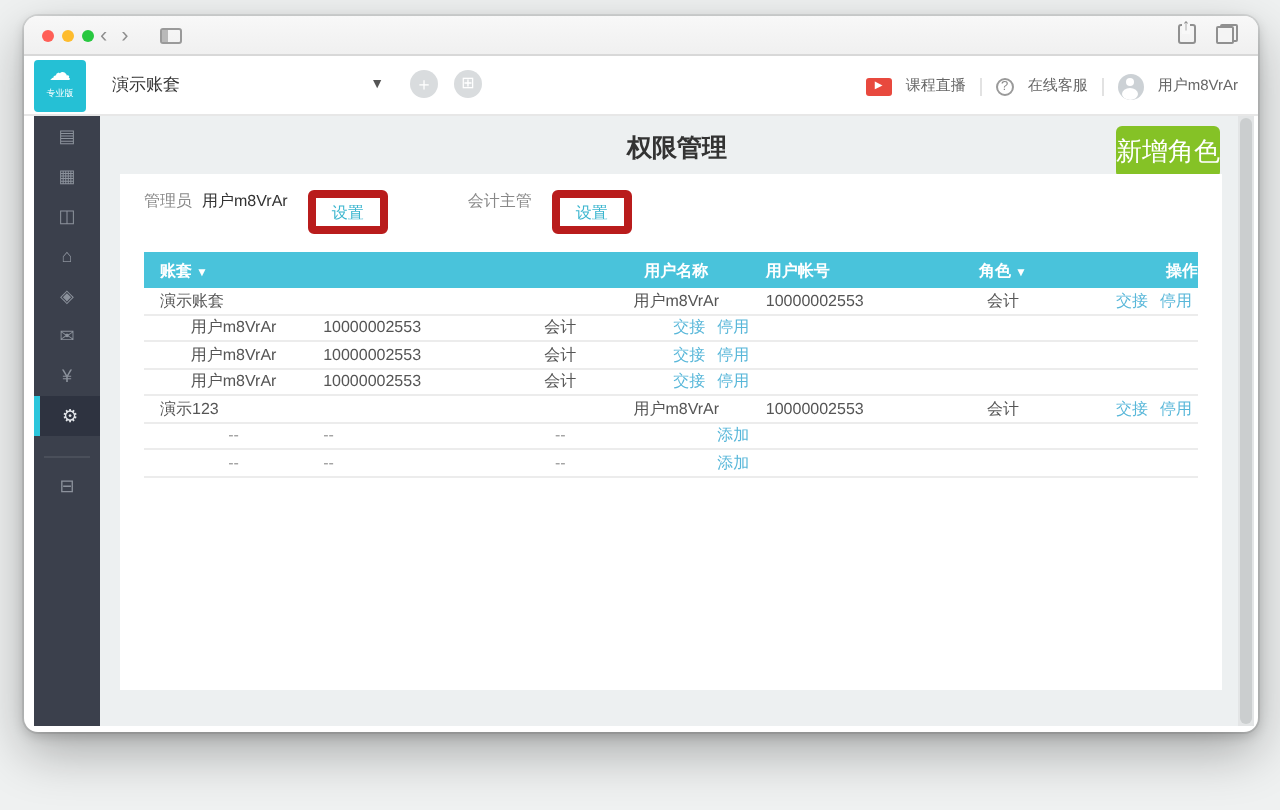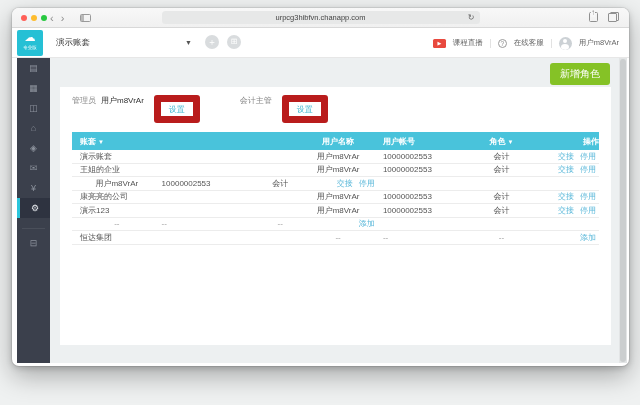--- a/index.html
+++ b/index.html
@@ -52,27 +52,27 @@
   
   .appbody { position:absolute; left:5px; right:2px; top:50px; bottom:3px; display:flex; }
 
   .sidebar { width:33px; background:#3b404c; position:relative; flex:none; }
   .sb-item { height:20px; display:flex; align-items:center; justify-content:center; color:#8c929c; font-size:9px; }
   .sb-item.active { height:20px; background:#2e3340; border-left:3px solid #2bc6dc; color:#e3e6ea; }
   .sb-sep { height:1px; background:rgba(255,255,255,.08); margin:10px 5px 4px 5px; }
 
   .main { flex:1; background:#edf0f1; position:relative; overflow:hidden; }
   .page-title { position:absolute; left:0; right:0; top:8px; text-align:center; font-size:12.5px; font-weight:bold; color:#333; }
-  .add-role { position:absolute; right:17px; top:5px; background:#85c226; color:#fff; font-size:10px;
-              padding:4px 10px; border:none; border-radius:3px; }
+  .add-role { position:absolute; right:17px; top:5px; background:#85c226; color:#fff; font-size:13px;
+              padding:4px 0; border:none; border-radius:3px; }
   .card { position:absolute; left:10px; right:16px; top:29px; height:258px; background:#fff; }
   .roles-bar { display:flex; align-items:flex-start; padding:8px 12px 7px 12px; font-size:8px; }
   .roles-bar .lab { color:#888; }
   .roles-bar .name { color:#333; margin-left:5px; }
-  .btn-set { margin-left:10px; background:#fff; border:7px solid #b91c1c; color:#3cb6cf; font-size:8px;
+  .btn-set { margin-left:10px; background:#fff; border:4px solid #b91c1c; color:#3cb6cf; font-size:8px;
              padding:1.5px 8px; border-radius:3px; }
   .gap40 { margin-left:40px; }
 
   .table { margin:2px 12px 0 12px; font-size:8px; }
   .thead { display:flex; background:#49c3db; color:#fff; height:18px; align-items:center; font-weight:bold; }
   .trow { display:flex; height:13.5px; align-items:center; border-bottom:1px solid #ececec; color:#555; }
   .c1{width:42%; padding-left:8px; text-align:left;} .c2{width:17%; text-align:center;}
   .c3{width:17%; text-align:left;} .c4{width:11%; text-align:center;} .c5{width:13%; text-align:right;}
   .sort-caret { font-size:6px; margin-left:2px; }
   .lnk { color:#58b7d9; margin:0 3px; cursor:default; }
@@ -90,24 +90,20 @@
     <div class="lights">
       <span class="light l-red"></span>
       <span class="light l-yel"></span>
       <span class="light l-grn"></span>
     </div>
     <div class="nav-btns">
       <span>‹</span>
       <span>›</span>
     </div>
     <span class="side-toggle"></span>
-    <div class="urlfield">
-      <span>urpcg3hibfvn.chanapp.com</span>
-      <span class="reload">↻</span>
-    </div>
     <div class="chrome-right">
       <span class="share-ic"></span>
       <span class="tabs-ic"></span>
     </div>
   </div>
 
   <div class="topbar">
     <div class="logo">
       <span class="cloud">☁</span>
       <span class="edition">专业版</span>
@@ -157,20 +153,21 @@
       <div class="sb-item active">
           <span>⚙</span>
         </div>
       <div class="sb-sep"></div>
       <div class="sb-item">
           <span>⊟</span>
         </div>
     </div>
 
     <div class="main">
+      <div class="page-title">权限管理</div>
       <button class="add-role">新增角色</button>
 
       <div class="card">
         <div class="roles-bar">
           <span class="lab">管理员</span>
           <span class="name">用户m8VrAr</span>
           <button class="btn-set">设置</button>
           <span class="lab gap40">会计主管</span>
           <button class="btn-set">设置</button>
         </div>
@@ -185,54 +182,51 @@
           </div>
 
           <div class="trow">
             <div class="c1">演示账套</div>
             <div class="c2">用户m8VrAr</div>
             <div class="c3">10000002553</div>
             <div class="c4">会计</div>
             <div class="c5"><span class="lnk">交接</span><span class="lnk">停用</span></div>
           </div>
           <div class="trow">
-            <div class="c1">王姐的企业</div>
-            <div class="c2">用户m8VrAr</div>
-            <div class="c3">10000002553</div>
-            <div class="c4">会计</div>
-            <div class="c5"><span class="lnk">交接</span><span class="lnk">停用</span></div>
-          </div>
-          <div class="trow">
-            <div class="c2">用户m8VrAr</div>
-            <div class="c3">10000002553</div>
-            <div class="c4">会计</div>
-            <div class="c5"><span class="lnk">交接</span><span class="lnk">停用</span></div>
-          </div>
-          <div class="trow">
-            <div class="c1">康亮亮的公司</div>
+            <div class="c2">用户m8VrAr</div>
+            <div class="c3">10000002553</div>
+            <div class="c4">会计</div>
+            <div class="c5"><span class="lnk">交接</span><span class="lnk">停用</span></div>
+          </div>
+          <div class="trow">
+            <div class="c2">用户m8VrAr</div>
+            <div class="c3">10000002553</div>
+            <div class="c4">会计</div>
+            <div class="c5"><span class="lnk">交接</span><span class="lnk">停用</span></div>
+          </div>
+          <div class="trow">
             <div class="c2">用户m8VrAr</div>
             <div class="c3">10000002553</div>
             <div class="c4">会计</div>
             <div class="c5"><span class="lnk">交接</span><span class="lnk">停用</span></div>
           </div>
           <div class="trow">
             <div class="c1">演示123</div>
             <div class="c2">用户m8VrAr</div>
             <div class="c3">10000002553</div>
             <div class="c4">会计</div>
             <div class="c5"><span class="lnk">交接</span><span class="lnk">停用</span></div>
           </div>
           <div class="trow">
             <div class="c2 dash">--</div>
             <div class="c3 dash">--</div>
             <div class="c4 dash">--</div>
             <div class="c5"><span class="lnk">添加</span></div>
           </div>
           <div class="trow">
-            <div class="c1">恒达集团</div>
             <div class="c2 dash">--</div>
             <div class="c3 dash">--</div>
             <div class="c4 dash">--</div>
             <div class="c5"><span class="lnk">添加</span></div>
           </div>
         </div>
       </div>
 
       <div class="scrollbar">
         <div class="scroll-thumb"></div>

